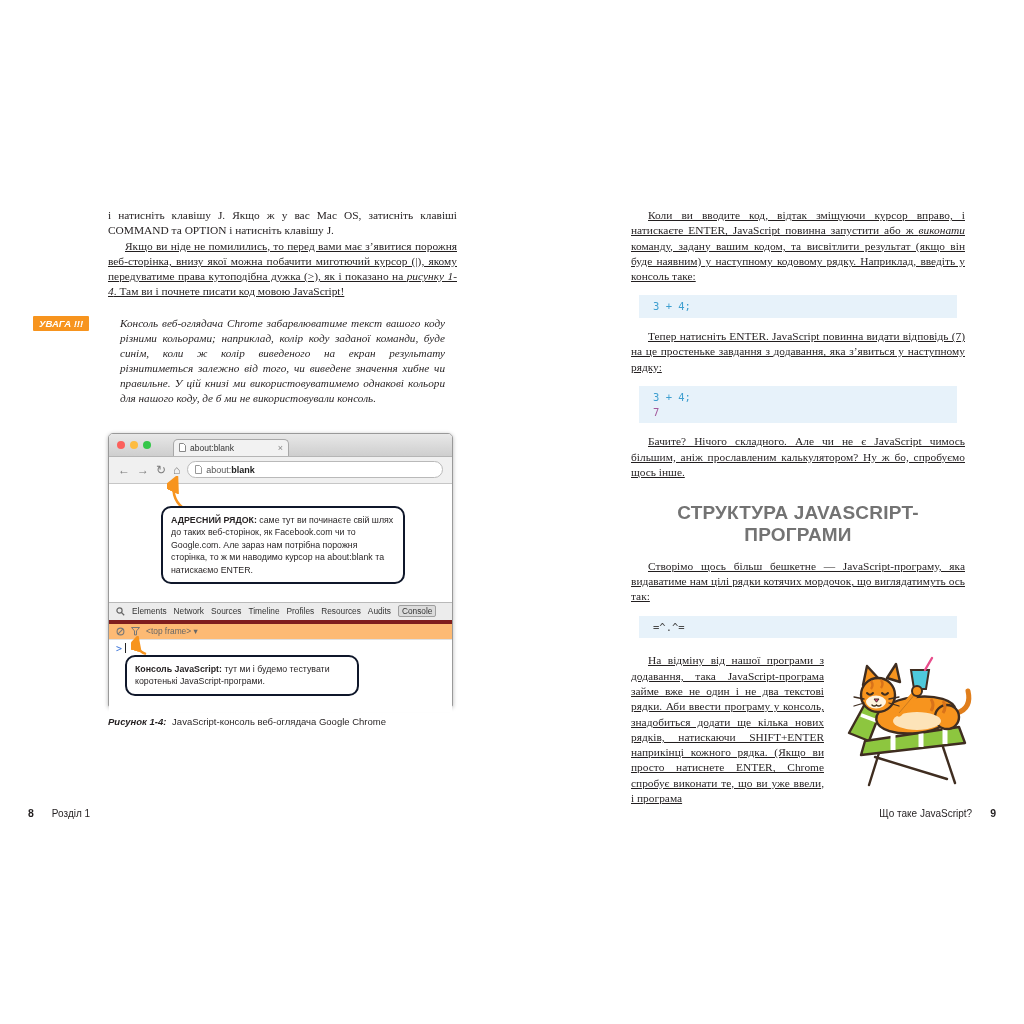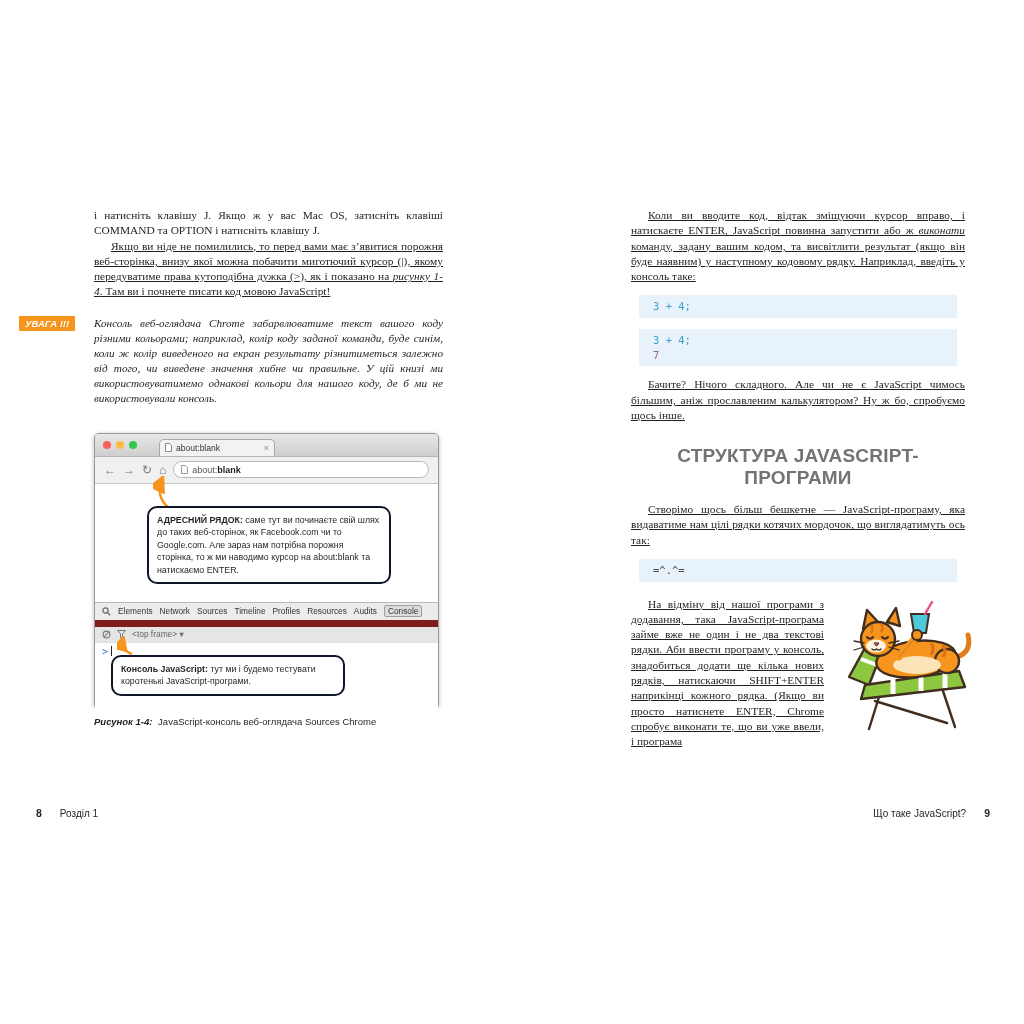--- a/index.html
+++ b/index.html
@@ -1,31 +1,31 @@
 <!DOCTYPE html>
 <html><head>
 <meta charset="utf-8">
 <style>
   html,body{margin:0;padding:0;}
   body{width:1024px;height:1024px;background:#ffffff;position:relative;
        font-family:"Liberation Serif",serif;color:#231f20;overflow:hidden;}
   .spread{position:absolute;inset:0;}
 
   
-  .page-left{position:absolute;left:94px;top:208px;width:349px;}
+  .page-left{position:absolute;left:108px;top:208px;width:349px;}
   .page-right{position:absolute;left:631px;top:208px;width:334px;}
   p.body{margin:0;font-size:11.4px;line-height:1.34;text-align:justify;}
   p.body.ind{text-indent:17px;text-decoration:underline;}
   em{font-style:italic;}
 
   
   .note{position:relative;margin-top:16px;}
   .note-badge{position:absolute;left:-75px;top:0;background:#F7941E;color:#fff;
       font:italic bold 9.5px/1 "Liberation Sans",sans-serif;padding:3px 6px;border-radius:1px;}
-  .note-text{margin:0;font-size:11.2px;line-height:1.34;font-style:italic;text-align:justify;}
+  .note-text{margin:12px;font-size:11.2px;line-height:1.34;font-style:italic;text-align:justify;}
 
   
   .browser-fig{margin:27px 0 0 0;}
   .bwin{position:relative;width:343px;height:272px;border:1px solid #999;
         border-radius:5px 5px 2px 2px;box-shadow:0 1px 4px rgba(0,0,0,.28);
         background:#fff;font-family:"Liberation Sans",sans-serif;}
   .titlebar{height:22px;background:linear-gradient(#e8e8e8,#cecece);
         border-bottom:1px solid #b5b5b5;border-radius:4px 4px 0 0;position:relative;}
   .tl{position:absolute;top:7px;width:8px;height:8px;border-radius:50%;}
   .tl.red{left:8px;background:#FC605C;}
@@ -36,24 +36,24 @@
        display:flex;align-items:center;gap:4px;padding:0 5px;font-size:8.5px;color:#333;}
   .tab-title{flex:1;white-space:nowrap;overflow:hidden;}
   .tab-close{color:#888;font-size:9px;}
   .toolbar{height:26px;background:#f0f0f0;border-bottom:1px solid #c6c6c6;
        display:flex;align-items:center;gap:7px;padding:0 9px;}
   .nav-ic{font-size:12px;color:#7a7a7a;line-height:1;}
   .addr{flex:1;height:15px;background:#fff;border:1px solid #b9b9b9;border-radius:9px;
        display:flex;align-items:center;gap:4px;padding:0 7px;font-size:9px;color:#555;}
   .addr b{color:#222;text-align:right;}
   .bcontent{height:118px;background:#fff;border-bottom:1px solid #b9b9b9;}
-  .dt-tabs{height:17px;background:#ececec;border-bottom:7px solid #7f1d1d;display:flex;
+  .dt-tabs{height:17px;background:#ececec;border-bottom:4px solid #7f1d1d;display:flex;
        align-items:center;gap:7px;padding:0 7px;font-size:8.3px;color:#333;white-space:nowrap;}
   .dtab.console{border:1px solid #9e9e9e;background:#dcdcdc;border-radius:2px;padding:0 3px;}
-  .dt-bar{height:15px;background:#e5e5e5;border-bottom:1px solid #e0e0e0;display:flex;
+  .dt-bar{height:15px;background:#fdba74;border-bottom:1px solid #e0e0e0;display:flex;
        align-items:center;gap:6px;padding:0 7px;font-size:8.4px;color:#666;}
   .console-area{position:relative;height:72px;background:#fff;
        font-family:"DejaVu Sans Mono",monospace;}
   .prompt-row{padding:3px 0 0 7px;font-size:10px;color:#3b74d9;}
   .caret{display:inline-block;width:1px;height:10px;background:#222;margin-left:3px;vertical-align:-1px;}
 
   .callout{position:absolute;background:#fff;border:2px solid #0f172a;border-radius:10px;
        font:8.8px/1.42 "Liberation Sans",sans-serif;color:#231f20;padding:6px 8px;z-index:3;}
   .c1{left:52px;top:72px;width:224px;}
   .c2{left:16px;top:221px;width:214px;}
@@ -70,23 +70,23 @@
   .code .out{color:#A4599B;}
   .code.plain{color:#4a4a4a;}
   h1.struct{margin:22px 0 13px;text-align:center;
         font:bold 19px/1.15 "Liberation Sans",sans-serif;color:#737373;letter-spacing:.2px;}
   .para5-wrap{margin-top:15px;}
   .cat-wrap{float:right;width:150px;height:146px;margin:2px -16px 2px 7px;}
 
   
   .foot{position:absolute;top:807px;font:10px "Liberation Sans",sans-serif;color:#231f20;}
   .foot b{font-size:10.5px;}
-  .foot-left{left:36px;}
+  .foot-left{left:28px;}
   .foot-left b{margin-right:18px;}
-  .foot-right{right:34px;}
+  .foot-right{right:28px;}
   .foot-right .ft{margin-right:18px;}
 </style>
 </head>
 <body>
 
 <div class="spread">
 
   <section class="page-left">
 
     <p class="body"><span>і натисніть клавішу J. Якщо ж у вас Mac OS, затисніть клавіші COMMAND та OPTION і натисніть клавішу J.</span></p>
@@ -181,34 +181,35 @@
           <path d="M15,18 C7,15 4,10 6,3" fill="none" stroke="#F7941E" stroke-width="2.4" marker-end="url(#ah2)"></path>
         </svg>
 
         <div class="callout c2">
           <b>Консоль JavaScript:</b><span> тут ми і будемо тестувати коротенькі JavaScript-програми.</span>
         </div>
 
       </div>
 
       <figcaption class="caption">
-        <span class="cap-label">Рисунок 1-4:</span><span> JavaScript-консоль веб-оглядача Sources Chrome</span>
+        <span class="cap-label">Рисунок 1-4:</span><span> JavaScript-консоль веб-оглядача Google Chrome</span>
       </figcaption>
     </figure>
 
   </section>
 
   <section class="page-right">
 
     <p class="body ind"><span>Коли ви вводите код, відтак зміщуючи курсор вправо, і натискаєте ENTER, JavaScript повинна запустити або ж </span><em>виконати</em><span> команду, задану вашим кодом, та висвітлити результат (якщо він буде наявним) у наступному кодовому рядку. Наприклад, введіть у консоль таке:</span></p>
 
     <div class="code">
         <div>3 + 4;</div>
       </div>
 
+    <p class="body ind"><span>Тепер натисніть ENTER. JavaScript повинна видати відповідь (7) на це простеньке завдання з додавання, яка з’явиться у наступному рядку:</span></p>
 
     <div class="code">
       <div>3 + 4;</div>
       <div class="out">7</div>
     </div>
 
     <p class="body ind"><span>Бачите? Нічого складного. Але чи не є JavaScript чимось більшим, аніж прославленим калькулятором? Ну ж бо, спробуємо щось інше.</span></p>
 
     <h1 class="struct">СТРУКТУРА JAVASCRIPT-ПРОГРАМИ</h1>
 

